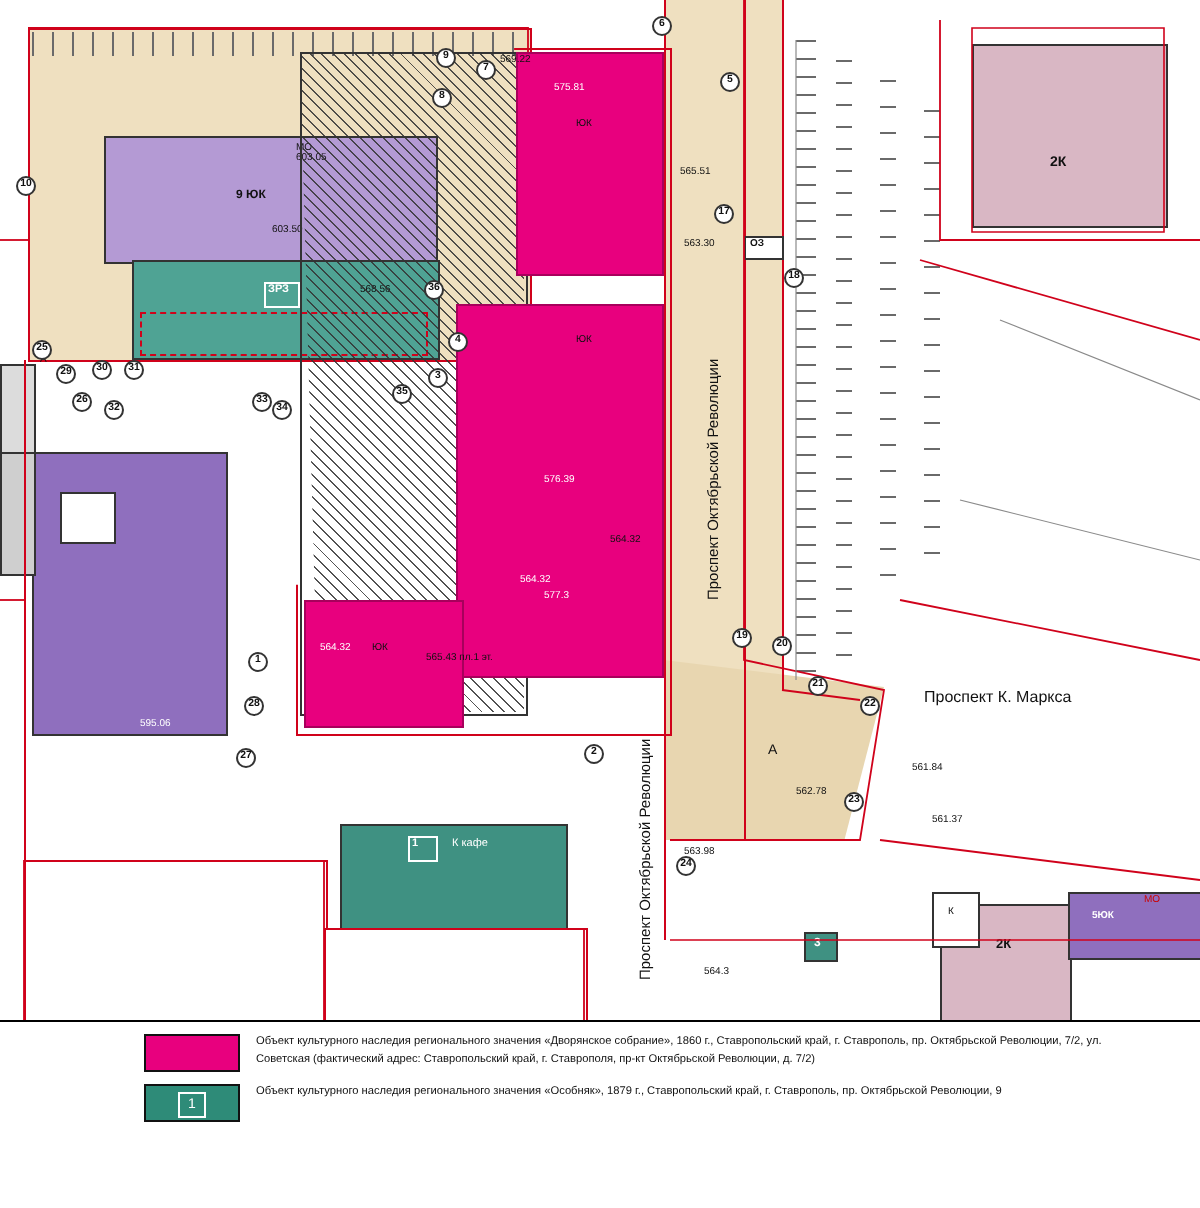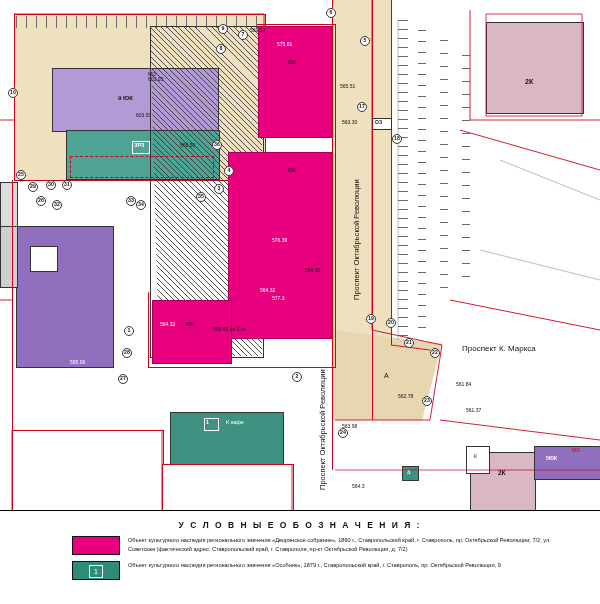--- a/index.html
+++ b/index.html
@@ -278,21 +278,20 @@
   <div class="lbl" style="left:456px;top:382px;">561.84</div>
   <div class="lbl" style="left:466px;top:408px;">561.37</div>
   <div class="lbl" style="left:352px;top:484px;">564.3</div>
 
   <div class="street-name street-vert" style="left:352px;top:300px;transform:rotate(-90deg);font-size:7.5px;">Проспект Октябрьской Революции</div>
   <div class="street-name street-vert" style="left:318px;top:490px;transform:rotate(-90deg);font-size:7.5px;">Проспект Октябрьской Революции</div>
   <div class="street-name" style="left:462px;top:344px;font-size:8px;">Проспект К. Маркса</div>
 </div>
 
 <div id="legend">
-  <div class="title">У С Л О В Н Ы Е   О Б О З Н А Ч Е Н И Я :</div>
 
   <div class="legrow">
     <div class="legswatch pink"></div>
     <div class="legtext">Объект культурного наследия регионального значения «Дворянское собрание», 1860 г., Ставропольский край, г. Ставрополь, пр. Октябрьской Революции, 7/2, ул. Советская (фактический адрес: Ставропольский край, г. Ставрополя, пр-кт Октябрьской Революции, д. 7/2)</div>
   </div>
 
   <div class="legrow">
     <div class="legswatch teal">
       <div class="inner">1</div>
     </div>

